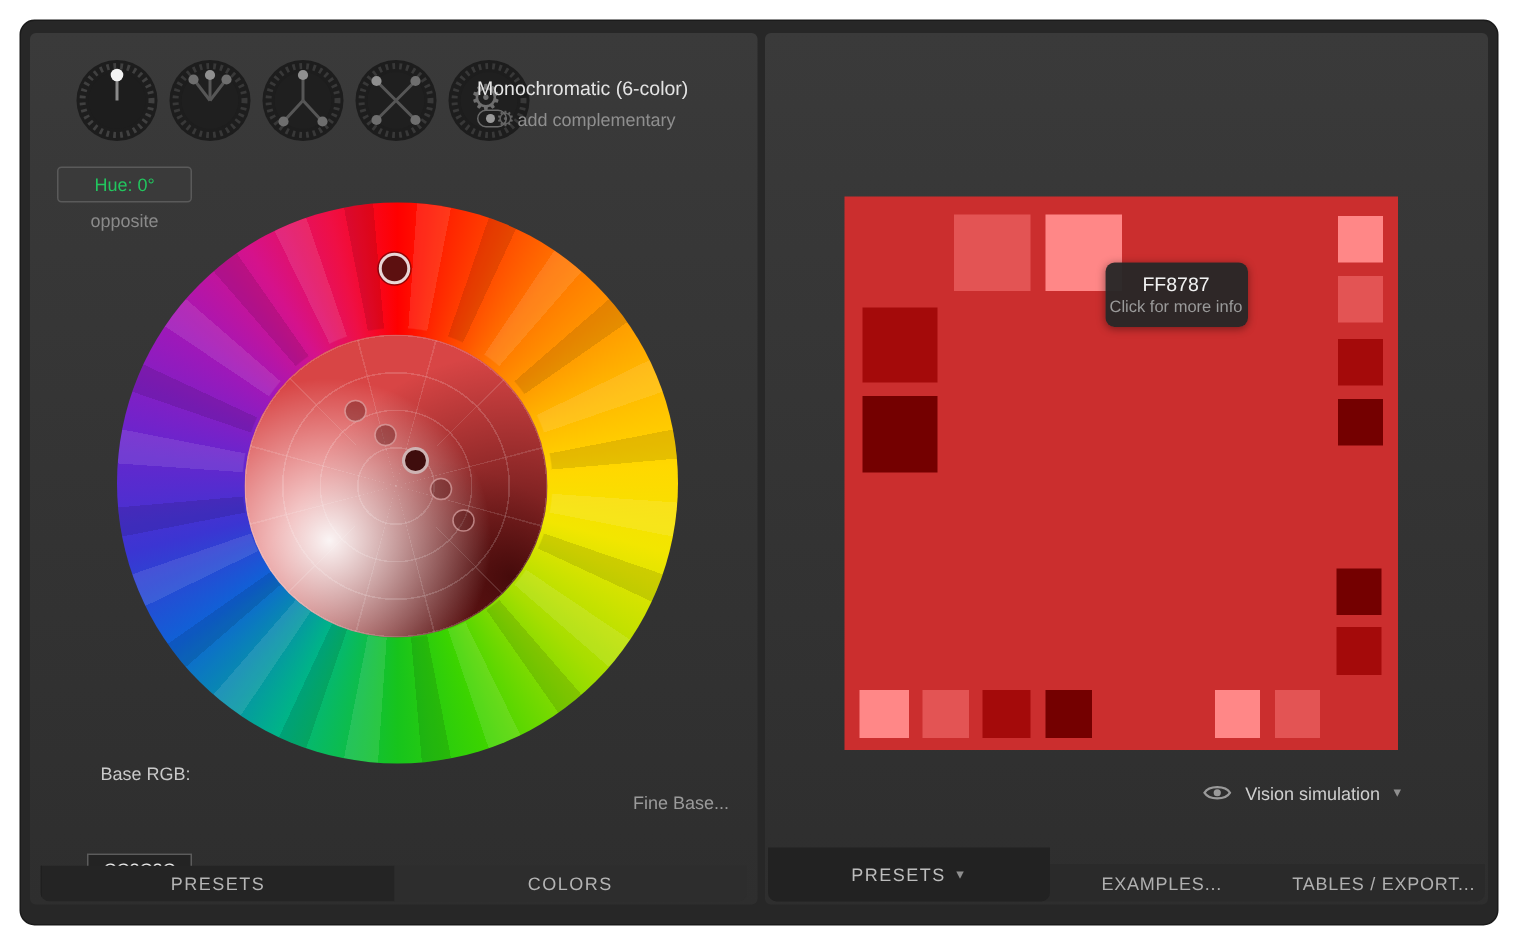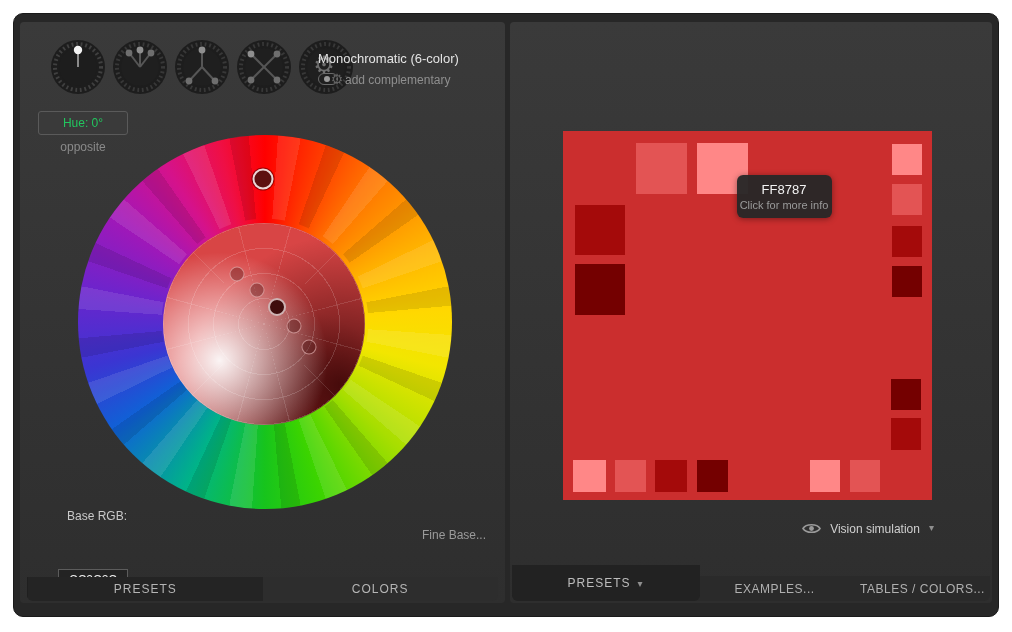--- a/index.html
+++ b/index.html
@@ -251,20 +251,20 @@
         <path d="M1 6.5 C4 1.5, 15 1.5, 18 6.5 C15 11.5, 4 11.5, 1 6.5 Z" fill="none" stroke="#9a9a9a" stroke-width="1.6"></path>
         <circle cx="9.5" cy="6.5" r="2.4" fill="#9a9a9a"></circle>
       </svg>
       <span class="vision-label">Vision simulation</span>
       <span class="caret">▾</span>
     </div>
 
     <div class="right-tabbar">
       <div class="right-tab-strip"></div>
       <div class="right-strip-tab tab-ex">EXAMPLES...</div>
-      <div class="right-strip-tab tab-tbl">TABLES / COLORS...</div>
+      <div class="right-strip-tab tab-tbl">TABLES / EXPORT...</div>
       <div class="tab-preview">
         <span>PRESETS</span>
         <span class="caret">▾</span>
       </div>
     </div>
   </div>
 </div>
 
 </body></html>

